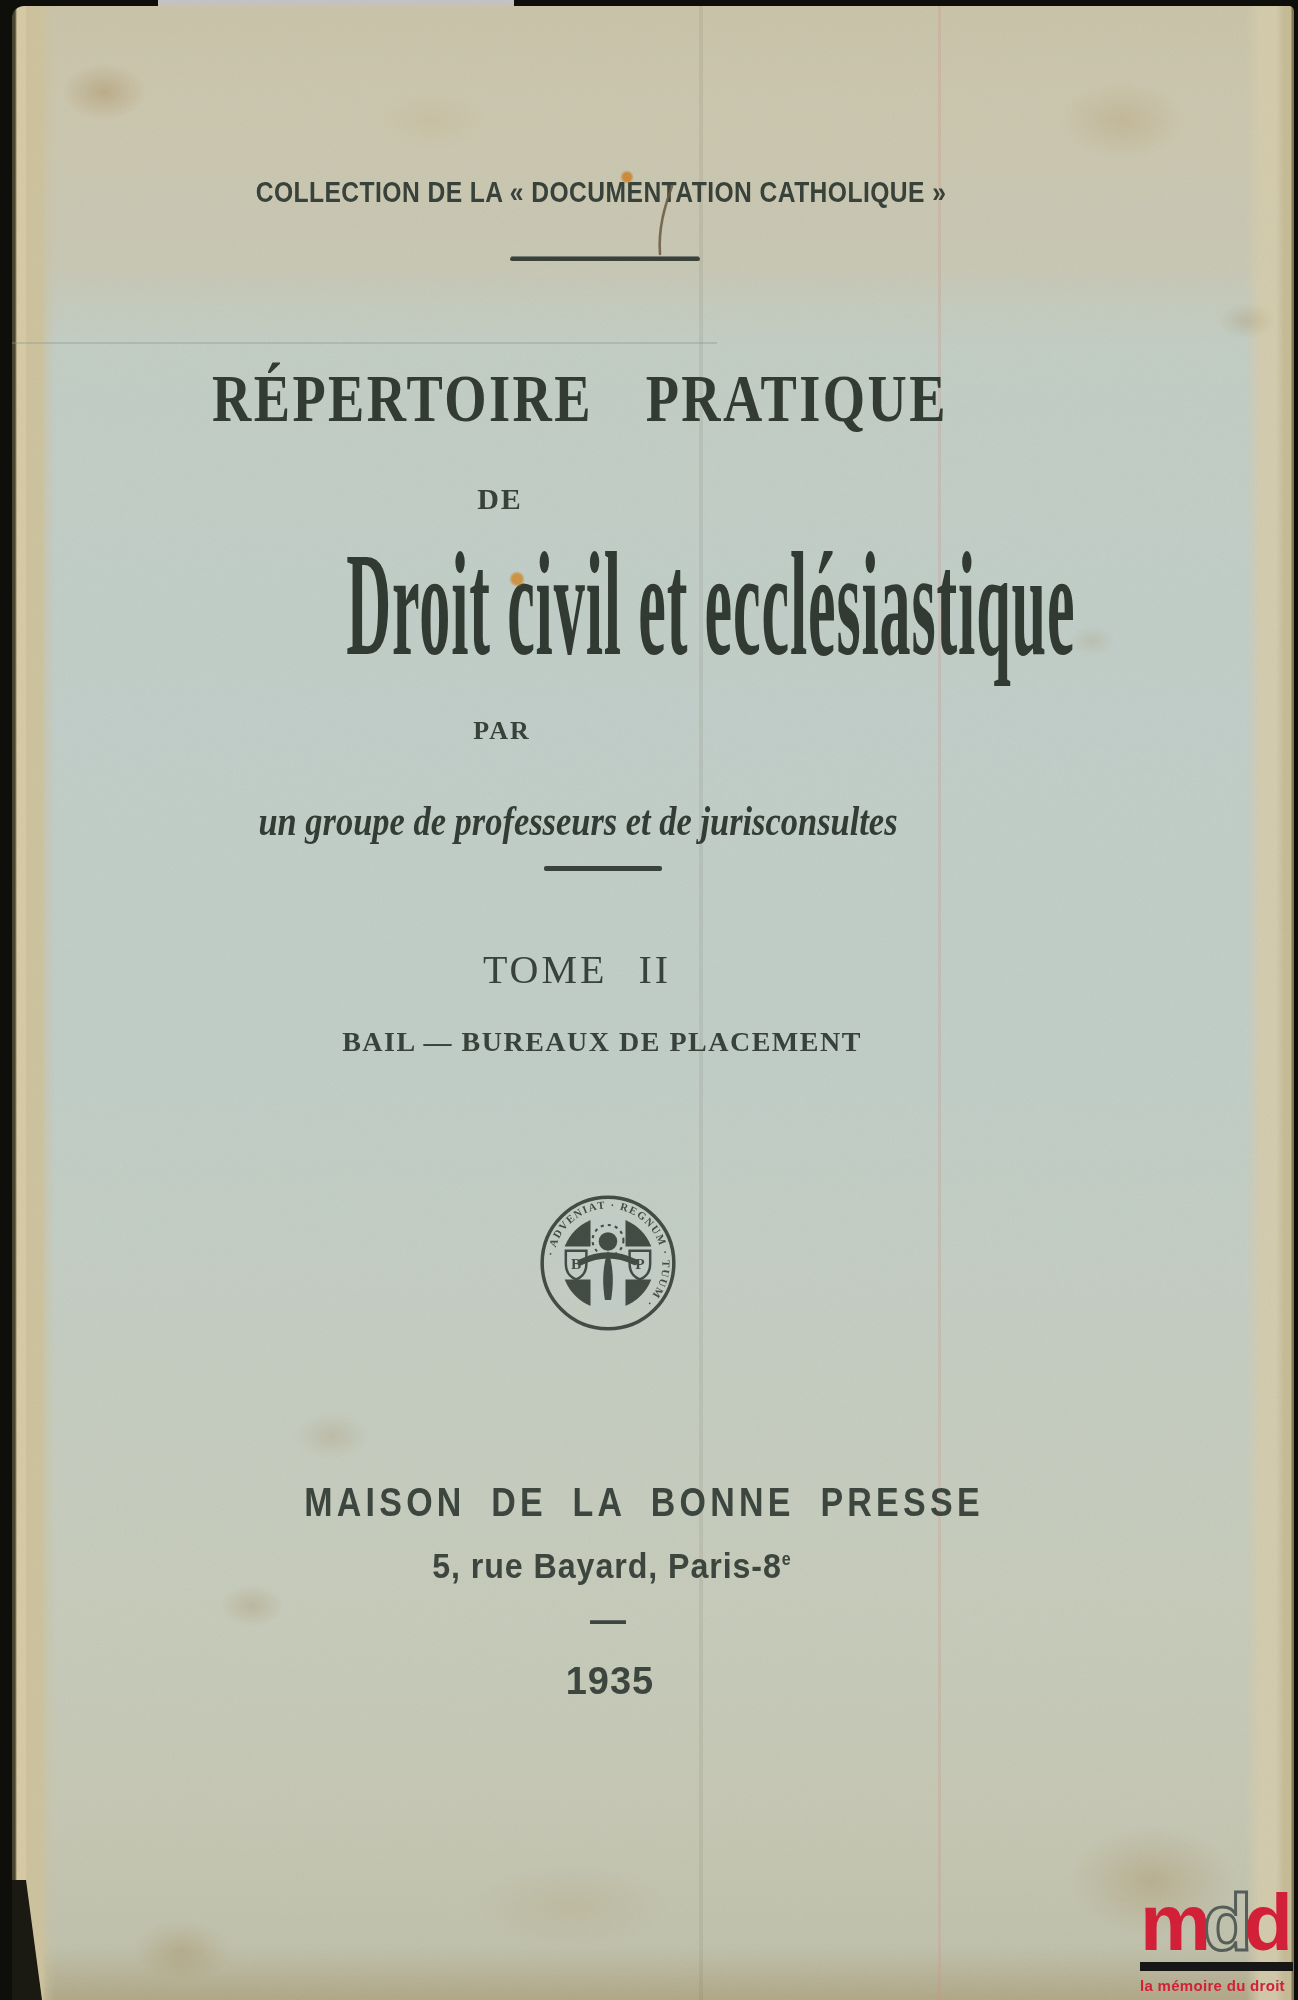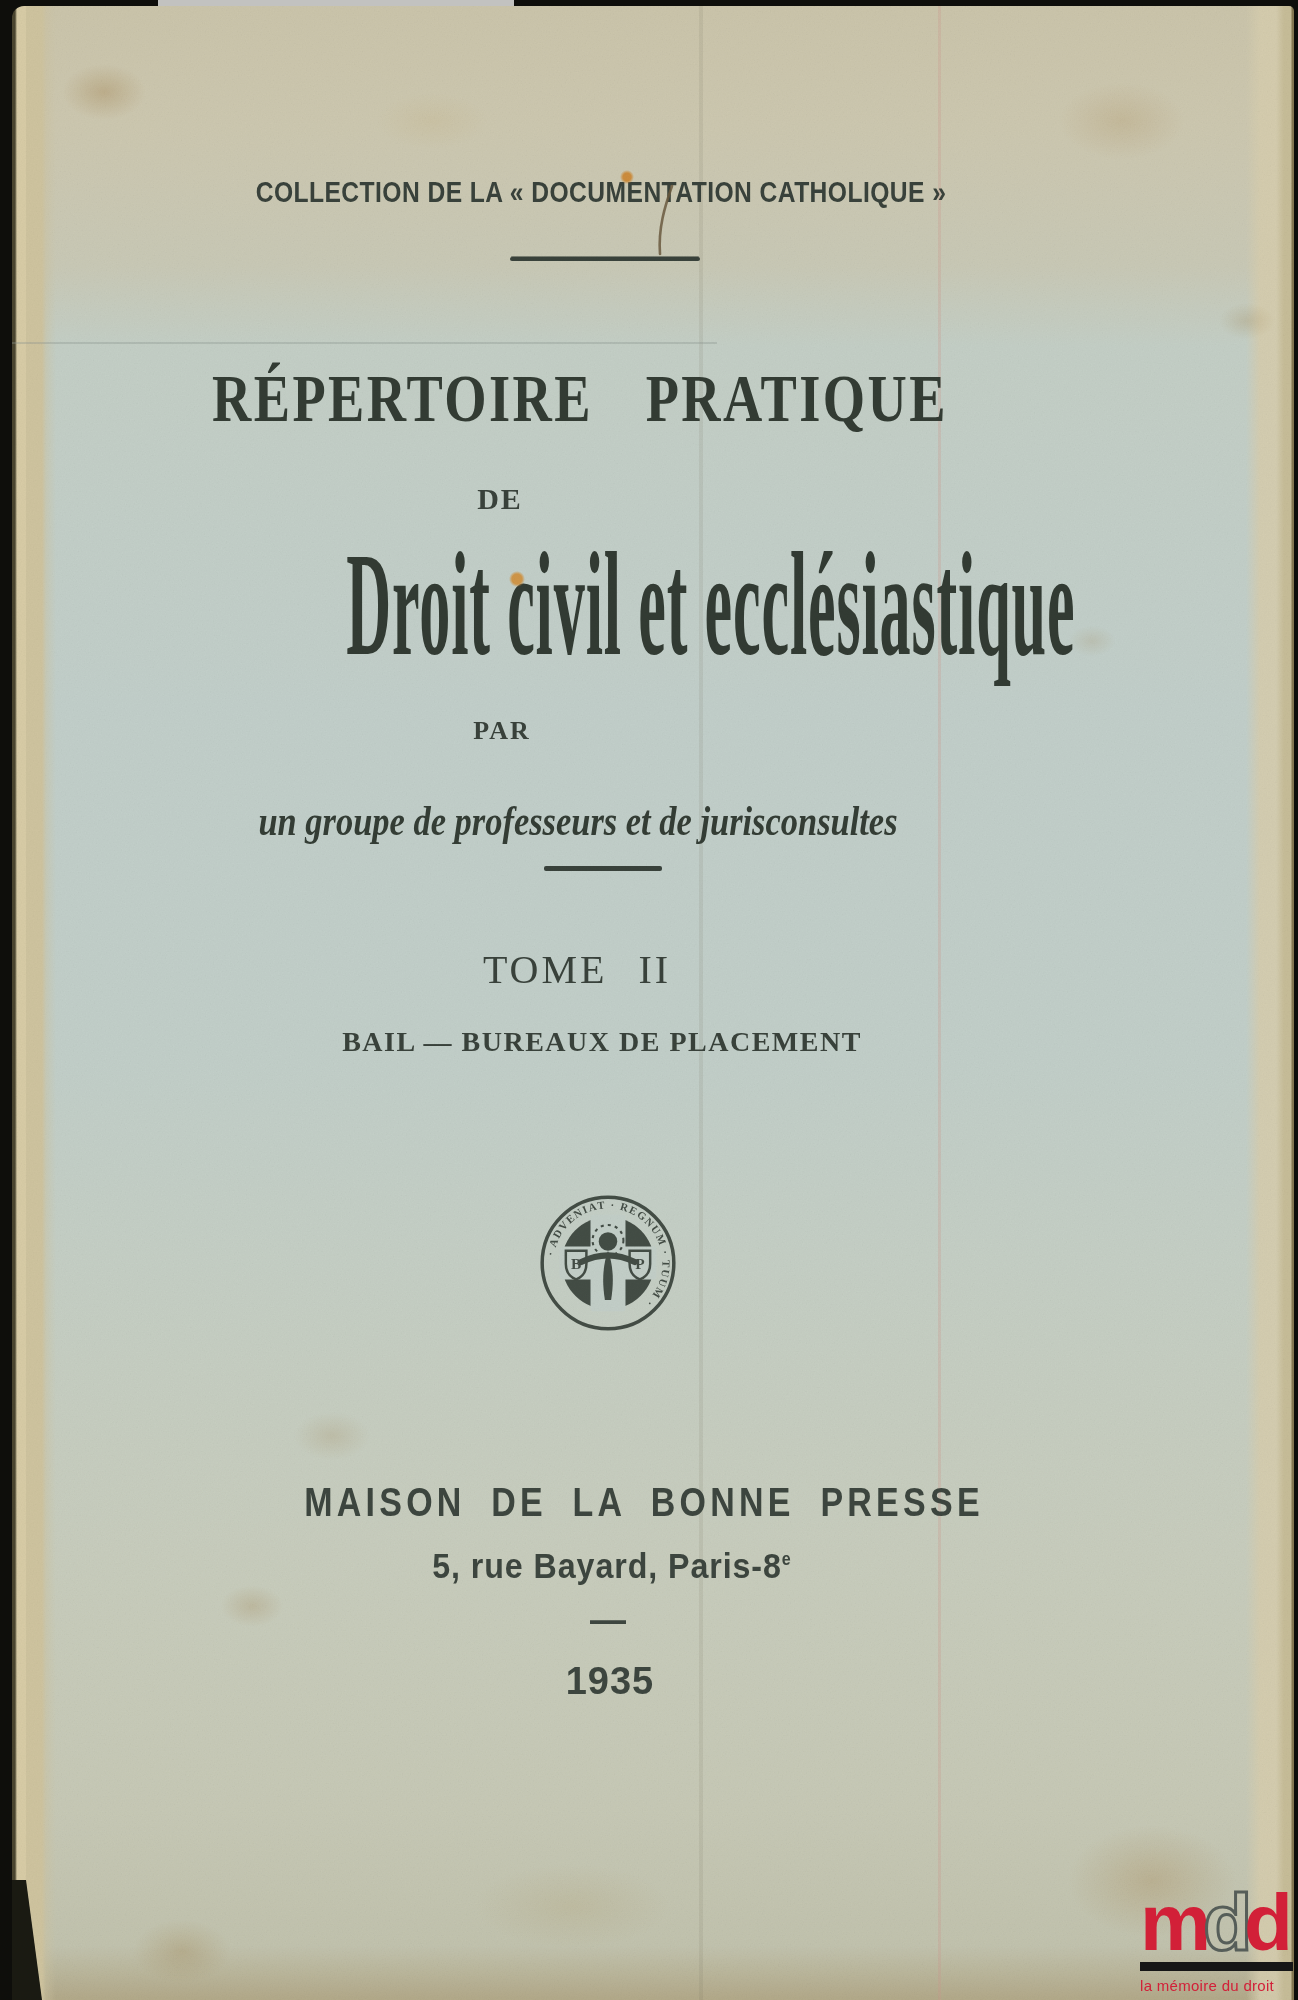--- a/index.html
+++ b/index.html
@@ -82,21 +82,21 @@
         pointer-events:none;opacity:.10;mix-blend-mode:multiply;}
   
   .mdd{position:absolute;left:1140px;top:1886px;width:153px;z-index:6;
         font-family:"Liberation Sans",sans-serif;}
   .mdd-text{display:flex;align-items:flex-end;height:74px;font-weight:bold;font-size:80px;
         line-height:.92;letter-spacing:-3px;}
   .mdd .m,.mdd .d-solid{color:#d22038;}
   .mdd .d-outline{color:transparent;-webkit-text-stroke:3px #565e59;margin:0 -5px;}
   @supports not (-webkit-text-stroke:1px #000){.mdd .d-outline{color:#565e59;}}
   .mdd-bar{width:100%;height:9px;background:#161616;margin-top:2px;}
-  .mdd-tagline{margin-top:6px;color:#d22038;font-weight:normal;font-size:15px;letter-spacing:.3px;white-space:nowrap;}
+  .mdd-tagline{margin-top:6px;color:#d22038;font-weight:bold;font-size:15px;letter-spacing:.3px;white-space:nowrap;}
 </style>
 </head>
 <body>
 
 <div class="page">
 
   <div class="top-strip"></div>
 
   <div class="cover">
 

